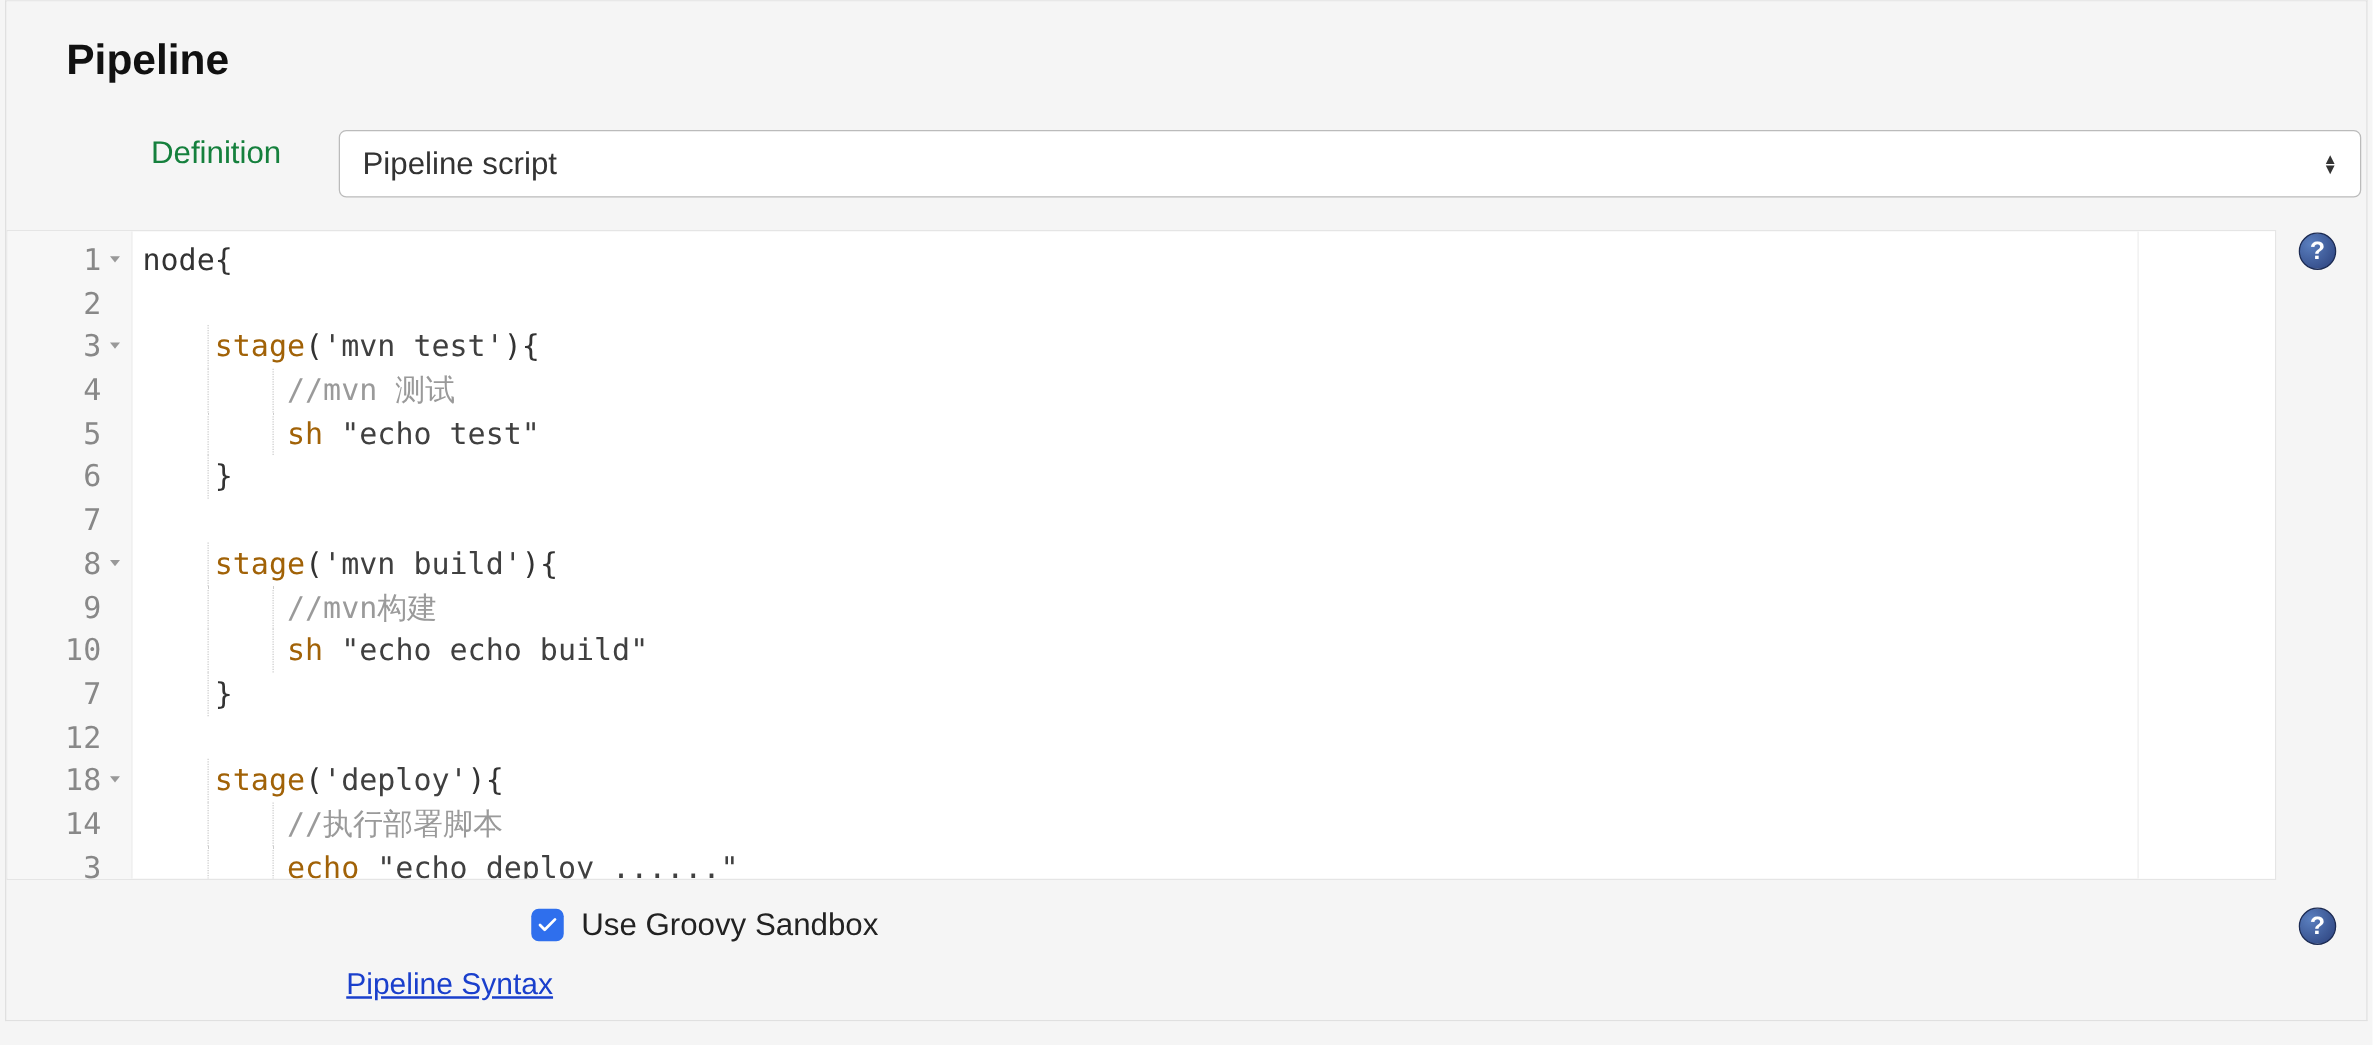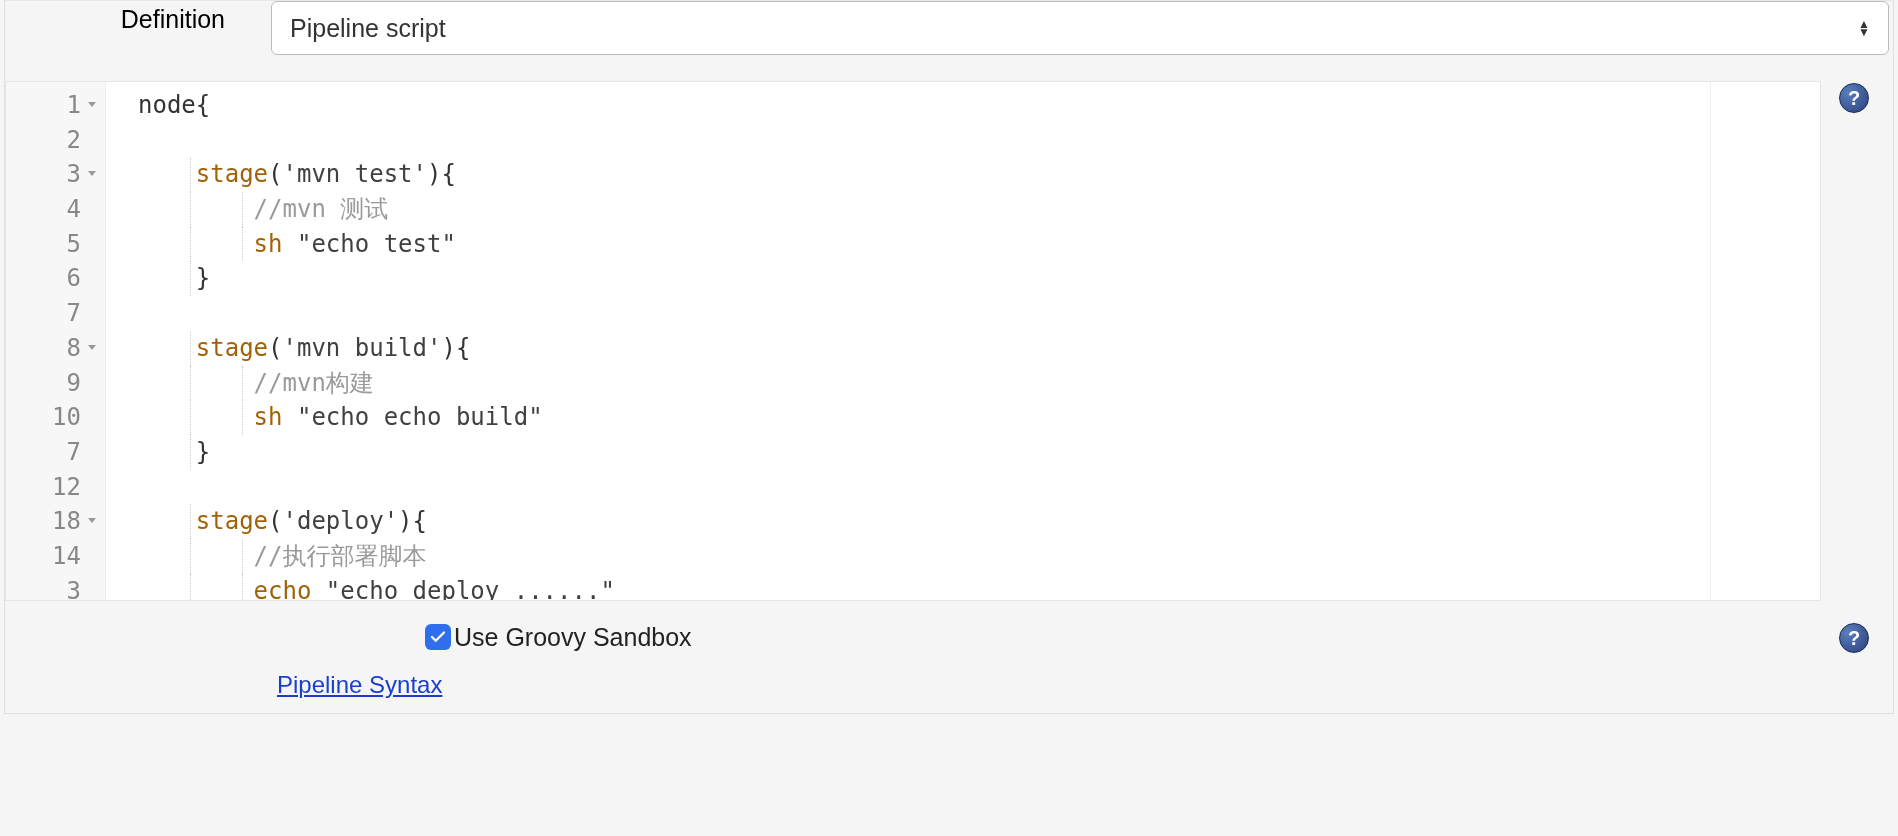--- a/index.html
+++ b/index.html
@@ -29,21 +29,21 @@
     align-items: flex-start;
     padding: 0 20px 0 0;
     margin-bottom: 26px;
   }
   .row-label {
     width: 250px;
     text-align: right;
     padding-right: 30px;
     padding-top: 4px;
     font-size: 25px;
-    color: #000000;
+    color: #15803d;
     flex: 0 0 250px;
   }
   .row-body {
     flex: 1 1 auto;
     position: relative;
   }
   .select-wrap {
     width: 100%;
     border: 1px solid #bbb;
     border-radius: 6px;
@@ -122,21 +122,20 @@
     margin-left: 6px;
     position: relative;
     top: -3px;
   }
   .fold-arrow svg { display:inline-block; }
   .code {
     flex: 1 1 auto;
     padding: 6px 0 6px 8px;
     white-space: pre;
     overflow: hidden;
-    margin-left: 24px;
   }
   .code-line {
     height: 34.7px;
     line-height: 34.7px;
     position: relative;
   }
   .code-line .indent-guide {
     position: absolute;
     left: 0;
     top: 0;
@@ -175,21 +174,21 @@
   .sandbox-row {
     display: flex;
     align-items: center;
     padding: 20px 20px 12px 0;
   }
   .sandbox-indent { width: 420px; flex: 0 0 420px; }
   .sandbox-body {
     flex: 1 1 auto;
     display: flex;
     align-items: center;
-    gap: 3px;
+    gap: 14px;
   }
   .checkbox {
     width: 26px;
     height: 26px;
     border-radius: 6px;
     background: #2f6fed;
     display: flex;
     align-items: center;
     justify-content: center;
     cursor: pointer;
@@ -201,20 +200,21 @@
     color: #1a3fcc;
     text-decoration: underline;
     font-size: 24px;
   }
 </style>
 </head>
 <body>
 
 <div class="page">
 
+  <div class="section-title">Pipeline</div>
 
   <div class="row">
     <div class="row-label">Definition</div>
     <div class="row-body">
       <div class="select-wrap">
         <span class="select-text">Pipeline script</span>
         <span class="arrows">
           <span>▲</span>
             <span>▼</span>
         </span>

